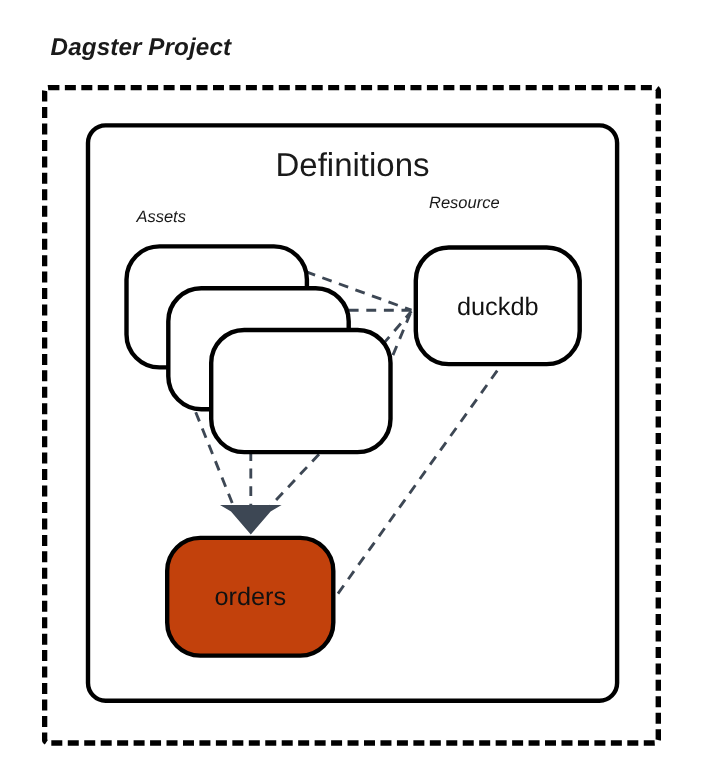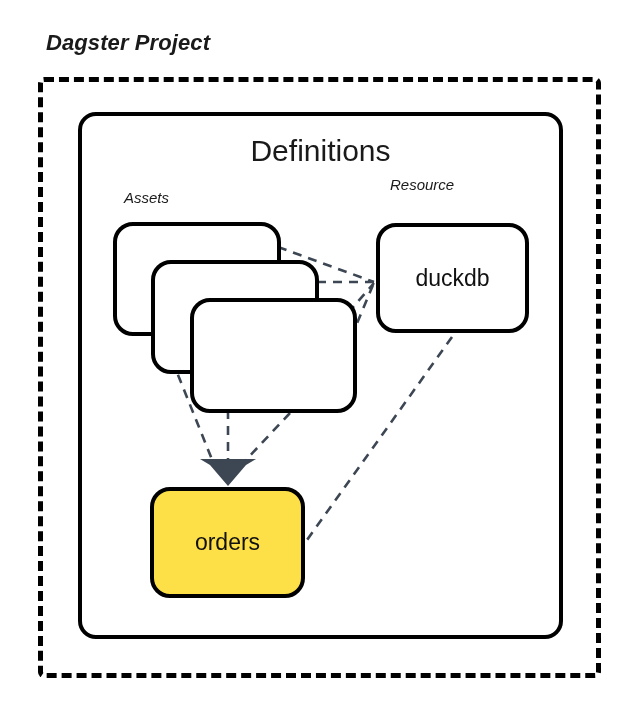--- a/index.html
+++ b/index.html
@@ -82,21 +82,21 @@
     color: #1a1a1a;
     white-space: nowrap;
   }
   .caption-assets { left: 124px; top: 189px; }
   .caption-resource { left: 390px; top: 176px; }
 
   
   .node {
     position: absolute;
     border: 4px solid #000000;
-    border-radius: 20px;
+    border-radius: 32px;
     box-sizing: border-box;
     background: #ffffff;
     display: flex;
     align-items: center;
     justify-content: center;
     text-align: center;
     font-size: 23px;
     color: #111111;
     line-height: 1.22;
   }
@@ -104,21 +104,21 @@
   .asset-card-2 { left: 151px; top: 260px; width: 168px; height: 114px; z-index: 4; }
   .asset-card-3 { left: 190px; top: 298px; width: 167px; height: 115px; z-index: 5; }
 
   .resource-duckdb {
     left: 376px; top: 223px; width: 153px; height: 110px;
     z-index: 6;
   }
 
   .asset-orders {
     left: 150px; top: 487px; width: 155px; height: 111px;
-    background: #fde047;
+    background: #c2410c;
     z-index: 6;
     padding: 0 4px;
   }
   .asset-orders .node-label { display: block; }
 
   
   .merge-arrowhead {
     position: absolute;
     left: 196px;
     top: 455px;

